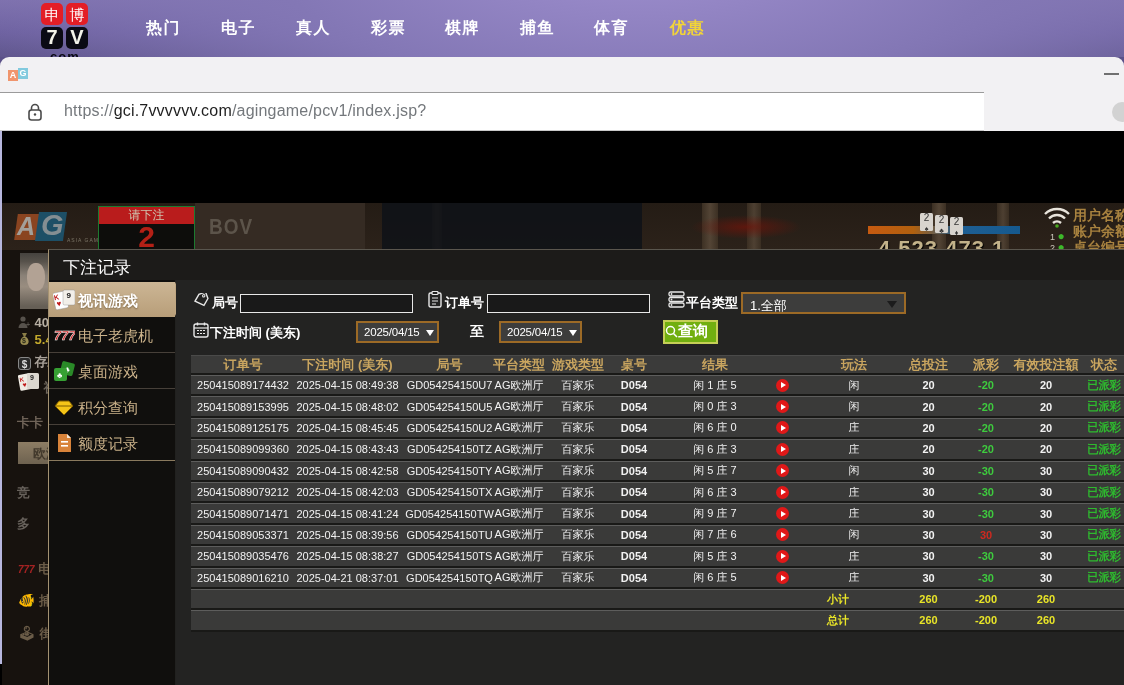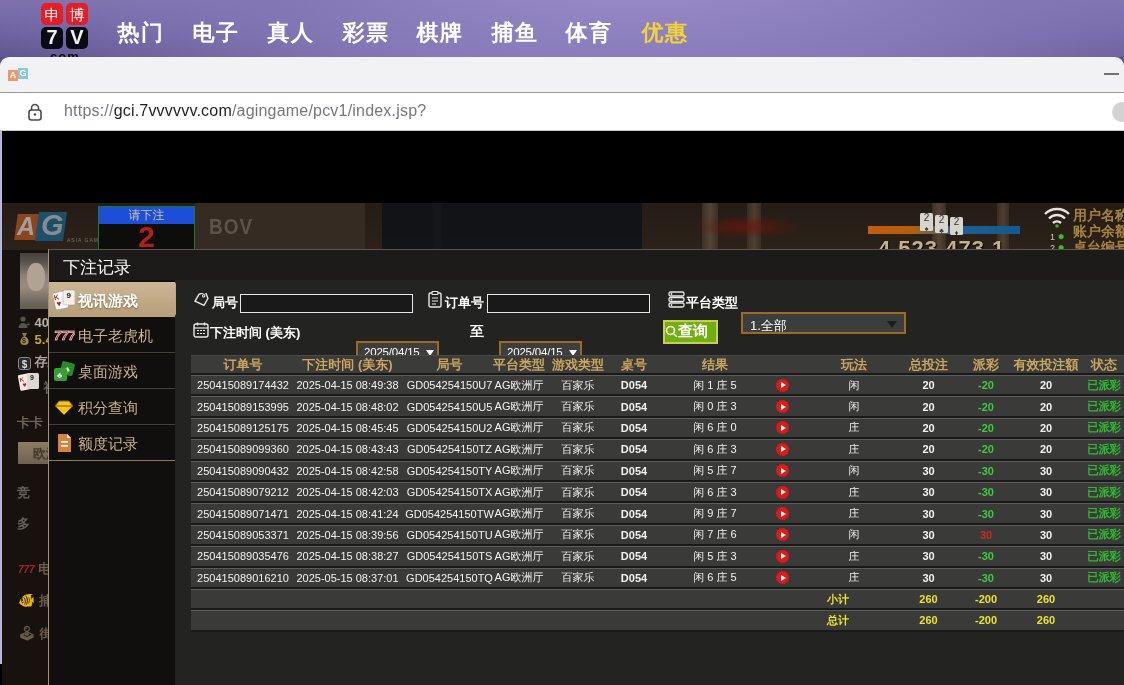--- a/index.html
+++ b/index.html
@@ -3,55 +3,55 @@
 <meta charset="utf-8">
 <style>
 *{margin:0;padding:0;box-sizing:border-box;}
 html,body{width:1124px;height:685px;overflow:hidden;background:#000;}
 body{font-family:"Liberation Sans",sans-serif;position:relative;}
 .abs{position:absolute;}
 
 
 #nav{position:absolute;left:0;top:0;width:1124px;height:58px;
 background:radial-gradient(ellipse 760px 300px at 640px -60px,#a292d2 0%,#8377b5 50%,rgba(122,108,174,0) 100%),linear-gradient(180deg,#7d70ac 0%,#6a5e9d 55%,#595085 100%);}
-#nav .mi{position:absolute;top:18px;width:80px;text-align:center;font-size:22px;font-weight:bold;color:#fff;letter-spacing:1.5px;}
+#nav .mi{position:absolute;top:18px;width:80px;text-align:right;font-size:16px;font-weight:bold;color:#fff;letter-spacing:1.5px;}
 
 .lbox{position:absolute;width:22px;height:22px;border-radius:5px;color:#fff;text-align:center;}
 .lred{background:#e31e26;font-size:15px;line-height:23px;}
 .lblk{background:#0a0a14;font-weight:bold;font-size:20px;line-height:21px;color:#f2f2ea;}
 #lcom{position:absolute;left:50px;top:49px;width:40px;color:#0a0a14;font-weight:bold;font-size:13px;letter-spacing:1px;}
 
 
 #win{position:absolute;left:0;top:57px;width:1124px;height:628px;background:#f2f1f3;border-radius:9px 9px 0 0;}
 #titlebar{position:absolute;left:0;top:0;width:1124px;height:35px;}
 #fav{position:absolute;left:8px;top:10px;width:20px;height:14px;}
 #fava{position:absolute;left:0;top:3px;width:10px;height:11px;background:#f0956d;color:#fff;font-size:9px;font-weight:bold;text-align:center;line-height:11px;}
 #favg{position:absolute;left:10px;top:1px;width:10px;height:11px;background:#82cade;color:#fff;font-size:9px;font-weight:bold;text-align:center;line-height:11px;}
 #title{position:absolute;left:36px;top:8px;font-size:15px;color:#6a6a6a;}
 #minim{position:absolute;left:1104px;top:16px;width:15px;height:2px;background:#707070;}
-#addr{position:absolute;left:0;top:35px;width:1124px;height:39px;background:#fff;border-top:1px solid #9b9b9b;border-bottom:1px solid #c9c9c9;}
+#addr{position:absolute;left:0;top:35px;width:984px;height:39px;background:#fff;border-top:1px solid #9b9b9b;border-bottom:1px solid #c9c9c9;}
 #url{position:absolute;left:64px;top:9px;font-size:16px;color:#74787c;letter-spacing:0.2px;}
 #url b{color:#1f1f1f;font-weight:normal;}
 #swirl{position:absolute;left:1112px;top:9px;width:20px;height:20px;border-radius:50%;background:#d2d2d2;}
 #lock{position:absolute;left:28px;top:10px;}
 
 
 #page{position:absolute;left:0;top:74px;width:1124px;height:554px;background:#000;overflow:hidden;}
 #edgeL{position:absolute;left:0;top:0;width:2px;height:533px;background:#b7b7de;}
 
 #strip{position:absolute;left:2px;top:72px;width:1122px;height:47px;background:linear-gradient(180deg,#241c15,#2c221a);overflow:hidden;}
 .pillar{position:absolute;top:0;height:47px;background:linear-gradient(90deg,#413426,#5e4e3d,#413426);}
 #aglogo{position:absolute;left:7px;top:5px;width:140px;height:37px;}
 #aglogo .a{position:absolute;left:7px;top:6px;width:22px;height:26px;background:#8a4420;transform:skewX(-8deg);}
 #aglogo .g{position:absolute;left:28px;top:4px;width:28px;height:29px;background:#1d4f66;transform:skewX(-8deg);}
 #aglogo .at{position:absolute;left:8px;top:6px;font-size:25px;font-weight:bold;color:#a39f99;font-style:italic;line-height:25px;}
 #aglogo .gt{position:absolute;left:32px;top:3px;font-size:29px;font-weight:bold;color:#848e92;font-style:italic;line-height:29px;}
 #aglogo .sub{position:absolute;left:58px;top:29px;font-size:5px;color:#7c7668;letter-spacing:1px;}
 #betbox{position:absolute;left:96px;top:3px;width:97px;height:44px;border:1px solid #1d7a30;background:#0d0d0b;}
-#betbox .hd{height:17px;background:#1d4ed8;color:#cfc3ae;font-size:12px;text-align:center;line-height:17px;}
+#betbox .hd{height:17px;background:#b91c1c;color:#cfc3ae;font-size:12px;text-align:center;line-height:17px;}
 #betbox .n{color:#b42016;font-size:30px;font-weight:bold;text-align:center;line-height:26px;}
 #bov{position:absolute;left:207px;top:13px;color:#5c544a;font-size:19px;font-weight:bold;letter-spacing:1px;transform:scaleY(1.15);}
 #redblob{position:absolute;left:688px;top:12px;width:112px;height:24px;background:radial-gradient(ellipse at center,rgba(110,20,10,.75),rgba(80,20,10,0) 70%);border-radius:50%;}
 #numbar{position:absolute;left:866px;top:23px;width:152px;height:8px;background:linear-gradient(90deg,#c65a10 0%,#b0600f 30%,#1f5f93 60%,#15598e 100%);}
 #bignum{position:absolute;left:876px;top:33px;width:240px;color:#c3b28a;font-size:22px;font-weight:bold;text-shadow:1px 1px 1px #000;letter-spacing:1px;}
 .card2{position:absolute;width:13px;height:18px;background:#d8d4ce;border-radius:1.5px;color:#333;font-size:10px;text-align:center;line-height:10px;}
 #wifi{position:absolute;left:1041px;top:3px;}
 #rlabels{position:absolute;left:1071px;top:4px;color:#a8823f;font-size:14px;font-weight:bold;line-height:16px;white-space:nowrap;}
 #gdots{position:absolute;left:1048px;top:28px;color:#cfc9bd;font-size:9px;line-height:10px;}
 
@@ -70,21 +70,21 @@
 .sitem .txt{position:absolute;left:29px;top:10px;}
 .sitem .ic{position:absolute;left:4px;top:7px;width:22px;height:22px;}
 #shl{position:absolute;left:0;top:2px;width:126px;height:35px;background:linear-gradient(180deg,#ccb695 0%,#b89e79 100%);}
 #shl .arrow{position:absolute;left:126px;top:0;width:0;height:0;border-top:17.5px solid transparent;border-bottom:17.5px solid transparent;border-left:8px solid #bfa681;}
 #shl .txt{position:absolute;left:29px;top:10px;color:#fff;font-weight:bold;font-size:15px;text-shadow:0 1px 2px rgba(60,40,10,.5);}
 #shl .ic{position:absolute;left:4px;top:7px;width:22px;height:22px;}
 
 #main{position:absolute;left:127px;top:30px;width:949px;height:406px;background:#232322;}
 .flabel{position:absolute;color:#fff;font-size:13px;font-weight:bold;}
 .finput{position:absolute;height:19px;background:#191919;border:1px solid #e8e8e8;}
-.fsel{position:absolute;height:22px;background:#3d3d3c;border:2px solid #9c6a26;color:#fff;font-size:13px;margin-top:20px;}
+.fsel{position:absolute;height:22px;background:#3d3d3c;border:2px solid #9c6a26;color:#fff;font-size:13px;}
 .fsel .t{position:absolute;left:7px;top:3px;}
 .fsel .ar{position:absolute;right:7px;top:7px;width:0;height:0;border-left:5px solid transparent;border-right:5px solid transparent;}
 #btnq{position:absolute;left:487px;top:40px;width:55px;height:24px;background:#71af10;border:2px solid #c5cf56;color:#fff;font-size:15px;font-weight:bold;}
 
 
 #tbl{position:absolute;left:15px;top:75px;width:945px;}
 .trow{position:relative;width:945px;height:21.4px;background:#3a3a39;border-top:1px solid #5d5d5c;border-bottom:2px solid #191917;}
 .trow.h{height:20px;background:#3b3b3a;border-top:1px solid #4a4a49;}
 .tc{position:absolute;top:0;height:100%;display:flex;align-items:center;justify-content:center;font-size:11px;color:#f2f2f2;white-space:nowrap;}
 .h .tc{color:#c9a55f;font-weight:bold;font-size:13px;}
@@ -486,21 +486,21 @@
                 <span class="play"></span>
               </div>
               <div class="tc c9">庄</div>
   <div class="tc c10 num">30</div>
               <div class="tc c11 grn">-30</div>
   <div class="tc c12 num">30</div>
               <div class="tc c13 stat">已派彩</div>
             </div>
             <div class="trow">
   <div class="tc c1">250415089016210</div>
-              <div class="tc c2">2025-05-15 08:37:01</div>
+              <div class="tc c2">2025-04-21 08:37:01</div>
               <div class="tc c3">GD054254150TQ</div>
   <div class="tc c4">AG欧洲厅</div>
               <div class="tc c5">百家乐</div>
               <div class="tc c6">D054</div>
   <div class="tc c7">闲 6 庄 5</div>
               <div class="tc c8">
                 <span class="play"></span>
               </div>
               <div class="tc c9">庄</div>
   <div class="tc c10 num">30</div>

